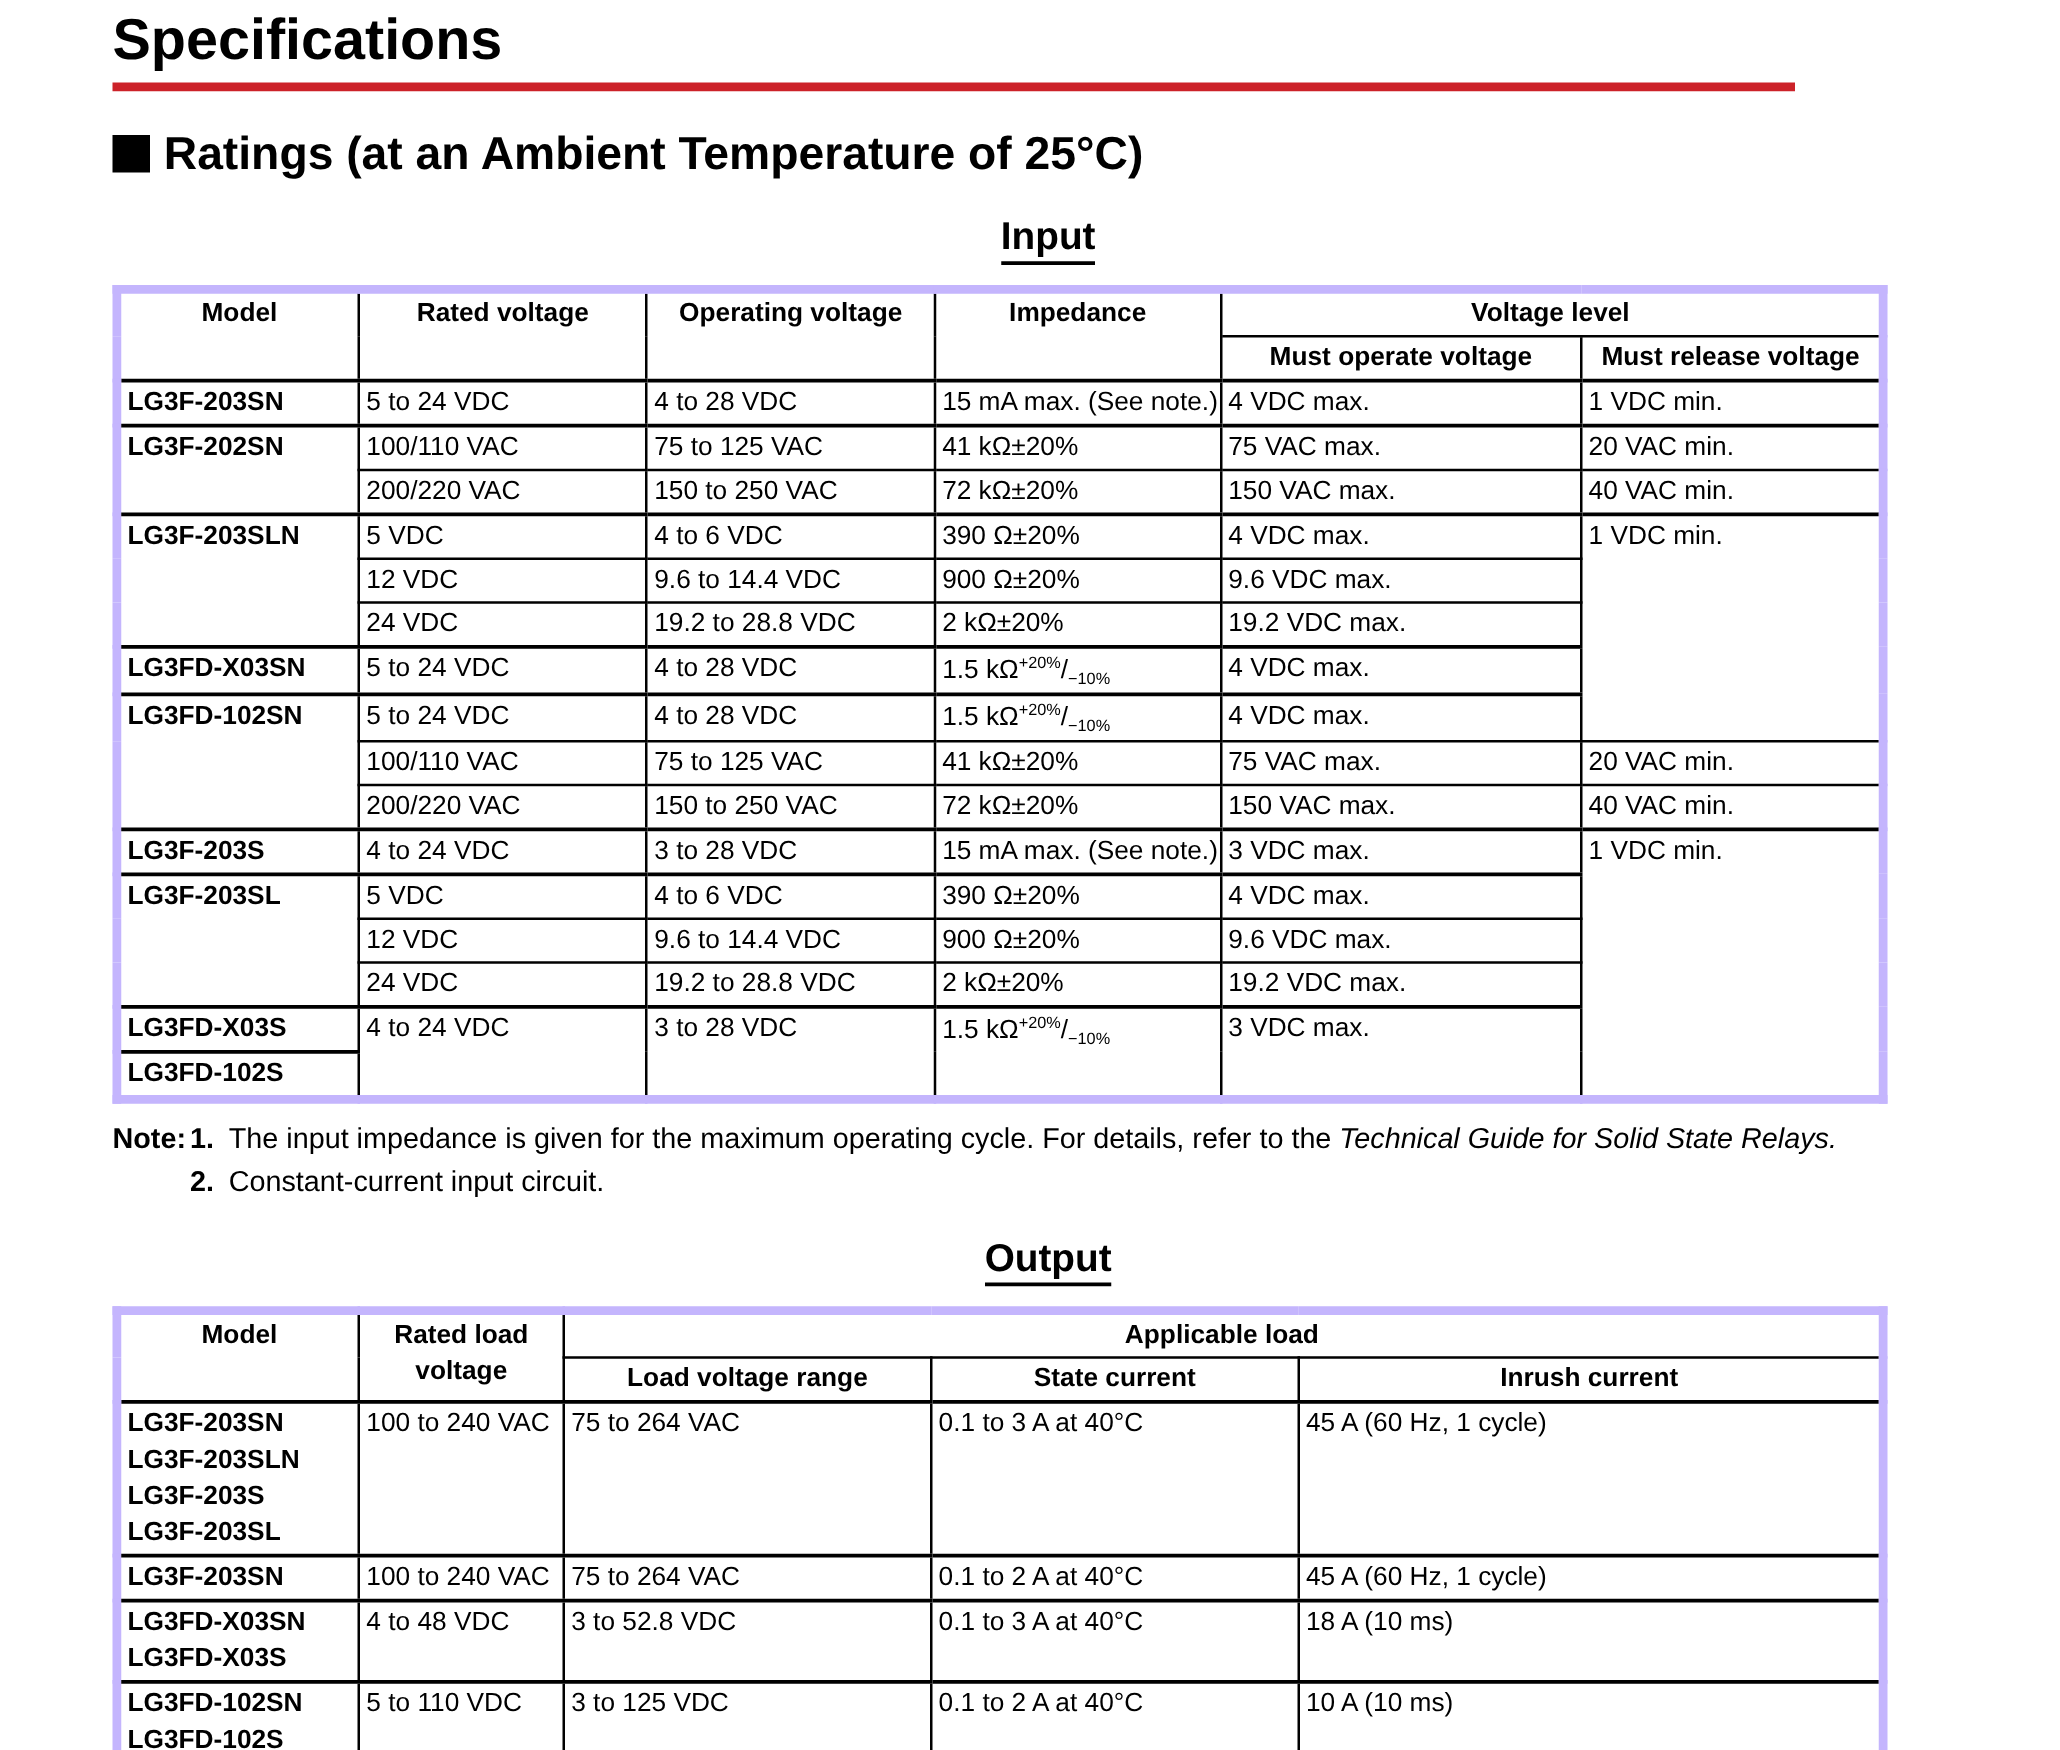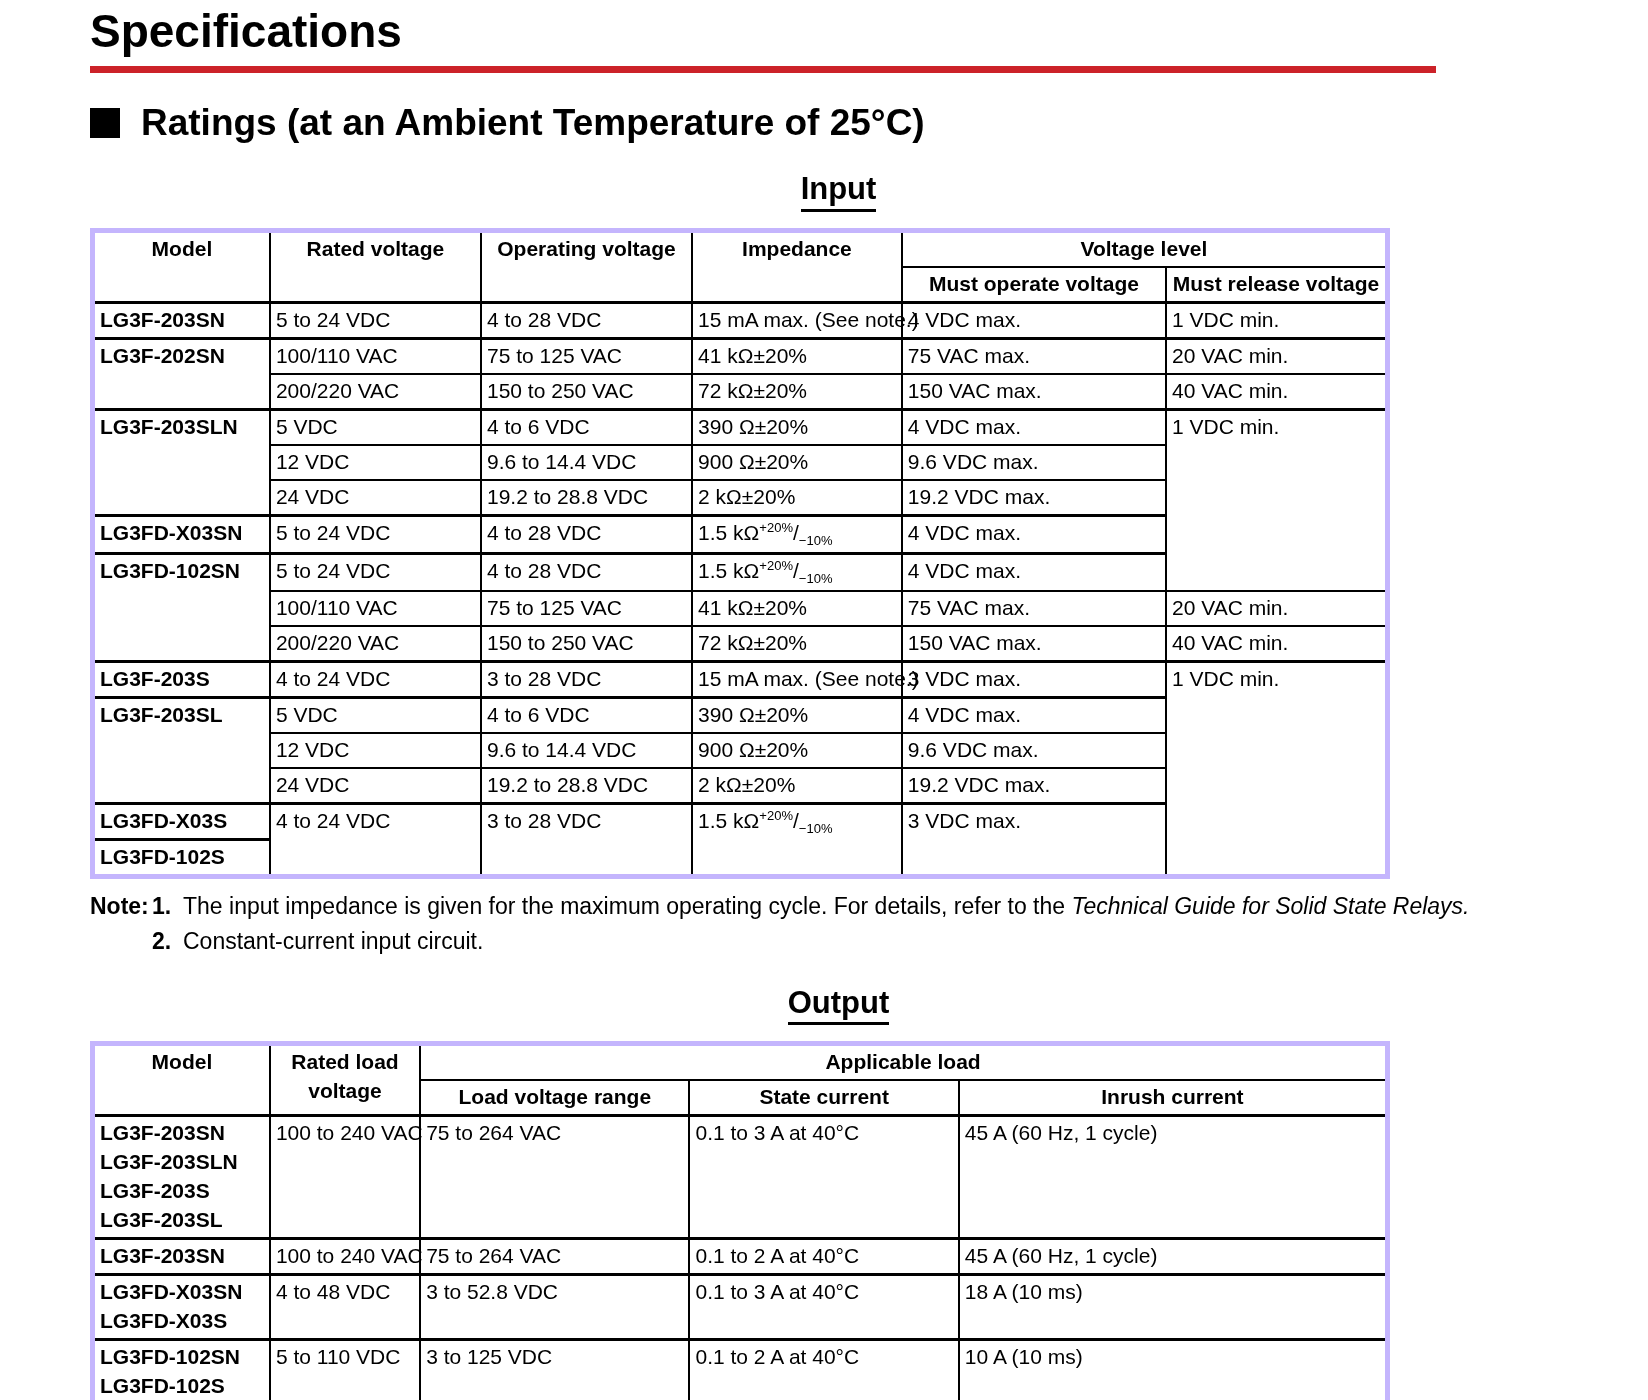--- a/index.html
+++ b/index.html
@@ -2,27 +2,27 @@
 <html><head>
 <meta charset="utf-8">
 <style>
   html,body { margin:0; padding:0; background:#fff; color:#000; }
   body { width:1648px; height:1400px; font-family:"Liberation Sans", sans-serif; overflow:hidden; }
   .page { padding:6px 61px 0 90px; }
 
   h1.doc-title { font-size:46px; font-weight:bold; margin:0; line-height:1.1; }
   .title-rule { width:1346px; height:7px; background:#cc2229; margin-top:9px; }
 
-  .ratings-heading { display:flex; align-items:center; gap:21px; margin:30px 0 0 0; font-size:37px; font-weight:bold; line-height:1.1; }
+  .ratings-heading { display:flex; align-items:center; gap:11px; margin:30px 0 0 0; font-size:37px; font-weight:bold; line-height:1.1; }
   .sq { width:30px; height:30px; background:#000; flex:none; }
 
   h3.sub-heading { margin:28px 0 0 0; font-size:31px; font-weight:bold; line-height:1.15;text-align:center; }
   h3.sub-heading .ul { display:inline-block; border-bottom:3px solid #000; padding-bottom:2px; }
 
-  table.spec-table { border-collapse:collapse; table-layout:fixed; width:1300px; margin-top:16px; font-size:21px; border:5px solid #c4b5fd; }
+  table.spec-table { border-collapse:collapse; table-layout:fixed; width:1420px; margin-top:16px; font-size:21px; border:7px solid #c4b5fd; }
   .spec-table th, .spec-table td { border:2px solid #000; padding:2px 5px; vertical-align:top; line-height:1.38; }
   .spec-table th { font-weight:bold; text-align:center; white-space:normal; border-bottom:3px solid #000; }
   .spec-table th.group { border-bottom-width:2px; }
   .spec-table td { text-align:left; white-space:nowrap; }
   .spec-table td.model { font-weight:bold; }
   #input-table tbody tr { height:32px; }
   .spec-table tr.group td { border-top-width:3px; }
   .spec-table sup, .spec-table sub { font-size:0.62em; }
 
   .note { margin-top:12px; font-size:23px; line-height:1.35; }

